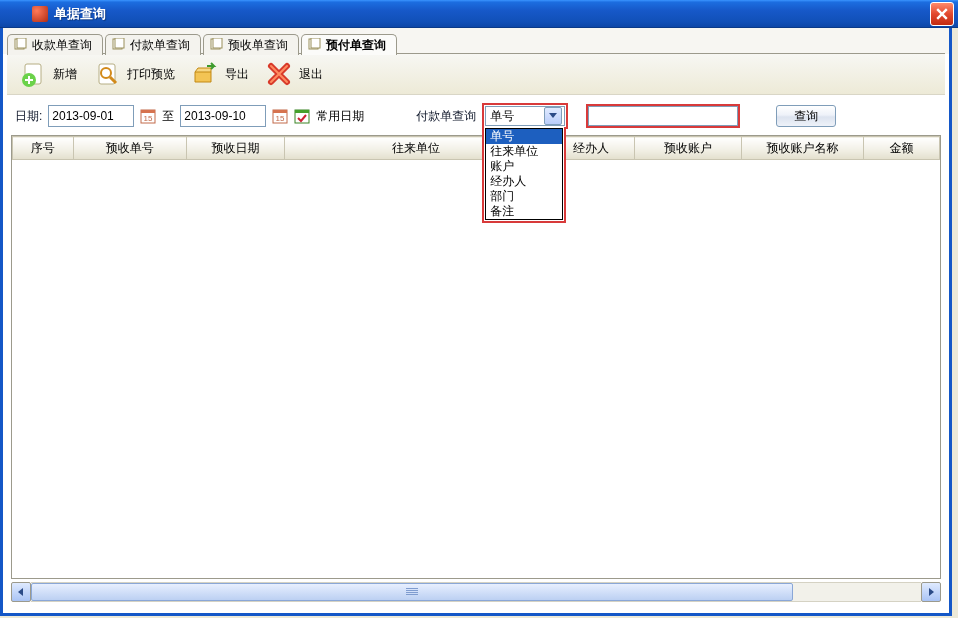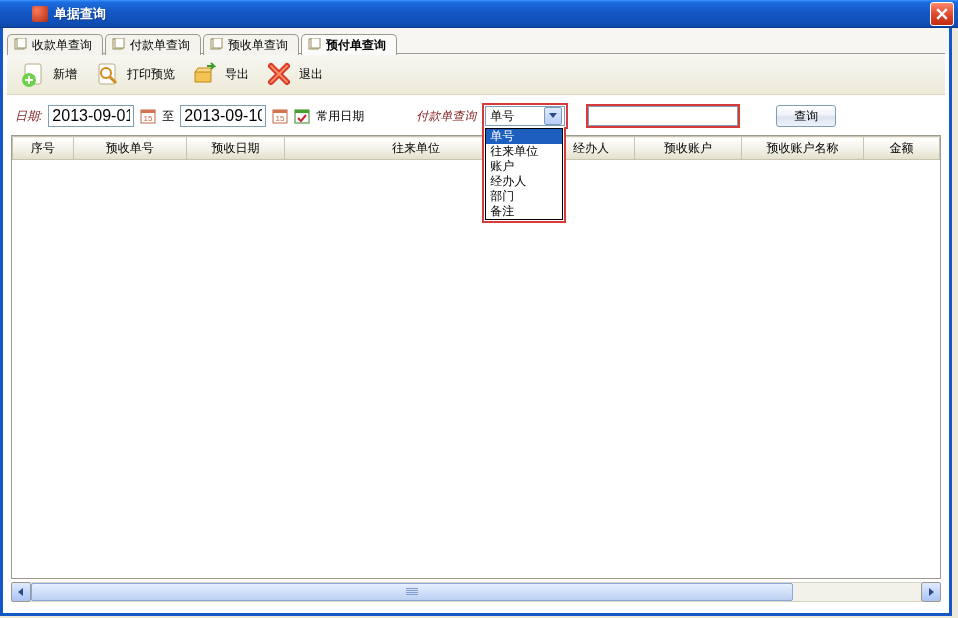--- a/index.html
+++ b/index.html
@@ -64,24 +64,24 @@
     margin:0 4px;
   }
   .tool{display:flex;align-items:center;gap:6px;padding:2px 4px;cursor:pointer;}
   .tool .ico{width:28px;height:28px;}
   
   .queryrow{
     display:flex;align-items:center;gap:6px;
     padding:8px 8px 6px 8px;margin:0 4px;
     font-size:12px;
   }
-  .queryrow label{color:#7f1d1d;font-style:italic;}
+  .queryrow label{color:#0f172a;}
   .date-input{
     width:78px;height:18px;border:1px solid #7f9db9;
-    font-size:16px;padding:1px 3px;font-family:inherit;
+    font-size:12px;padding:1px 3px;font-family:inherit;
   }
   .mini-ico{width:16px;height:16px;cursor:pointer;}
   .cond-select-wrap{
     position:relative;
     border:2px solid #d83a3a;padding:1px;
   }
   .cond-select{
     width:80px;height:20px;border:1px solid #7f9db9;font-size:12px;font-family:inherit;
     display:flex;align-items:center;justify-content:space-between;
     padding:0 2px 0 4px;box-sizing:border-box;cursor:pointer;background:#fff;

